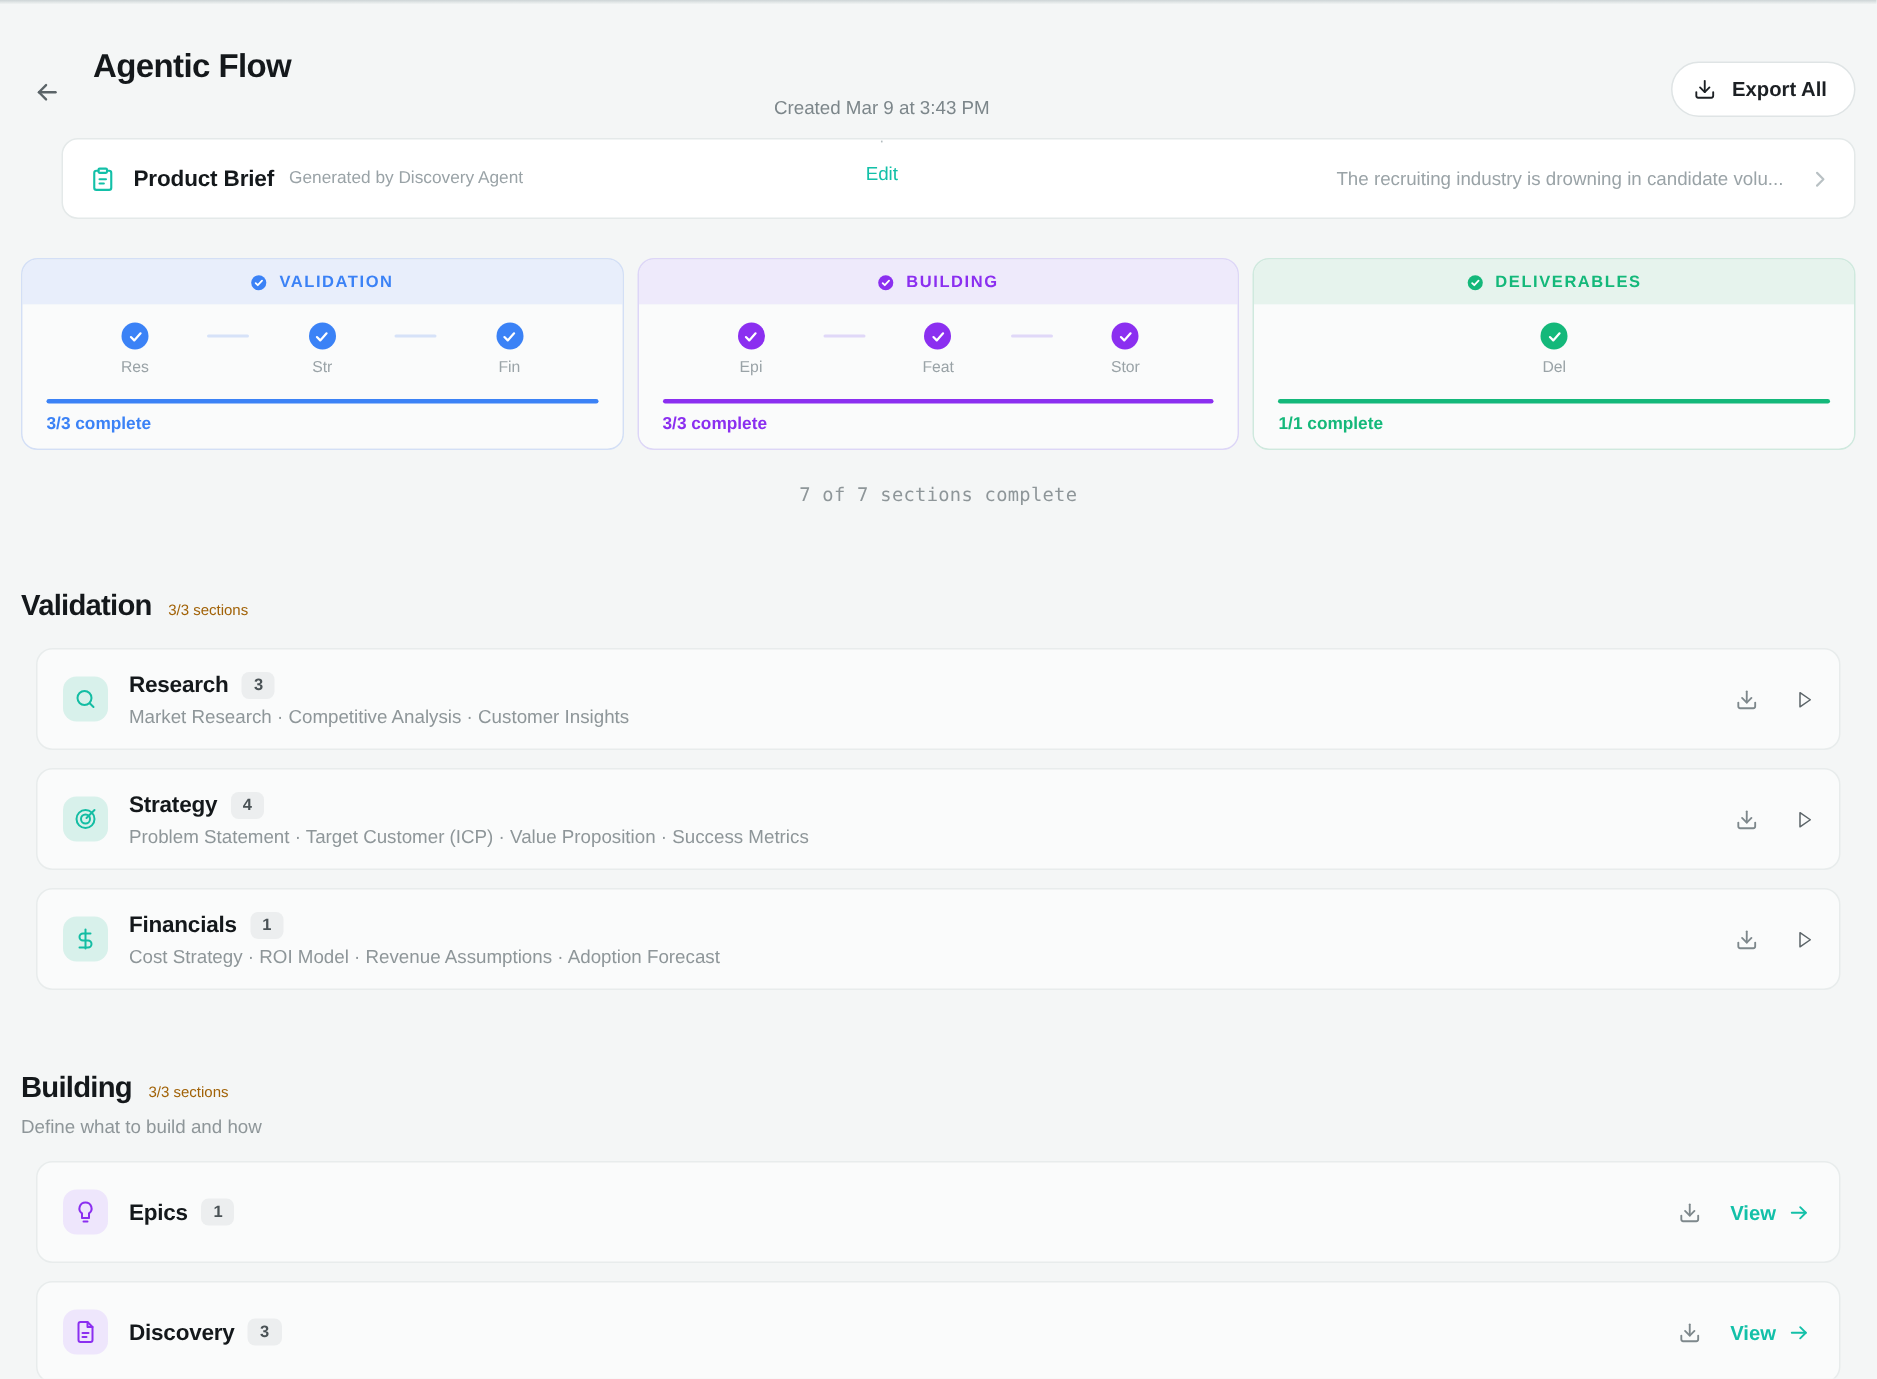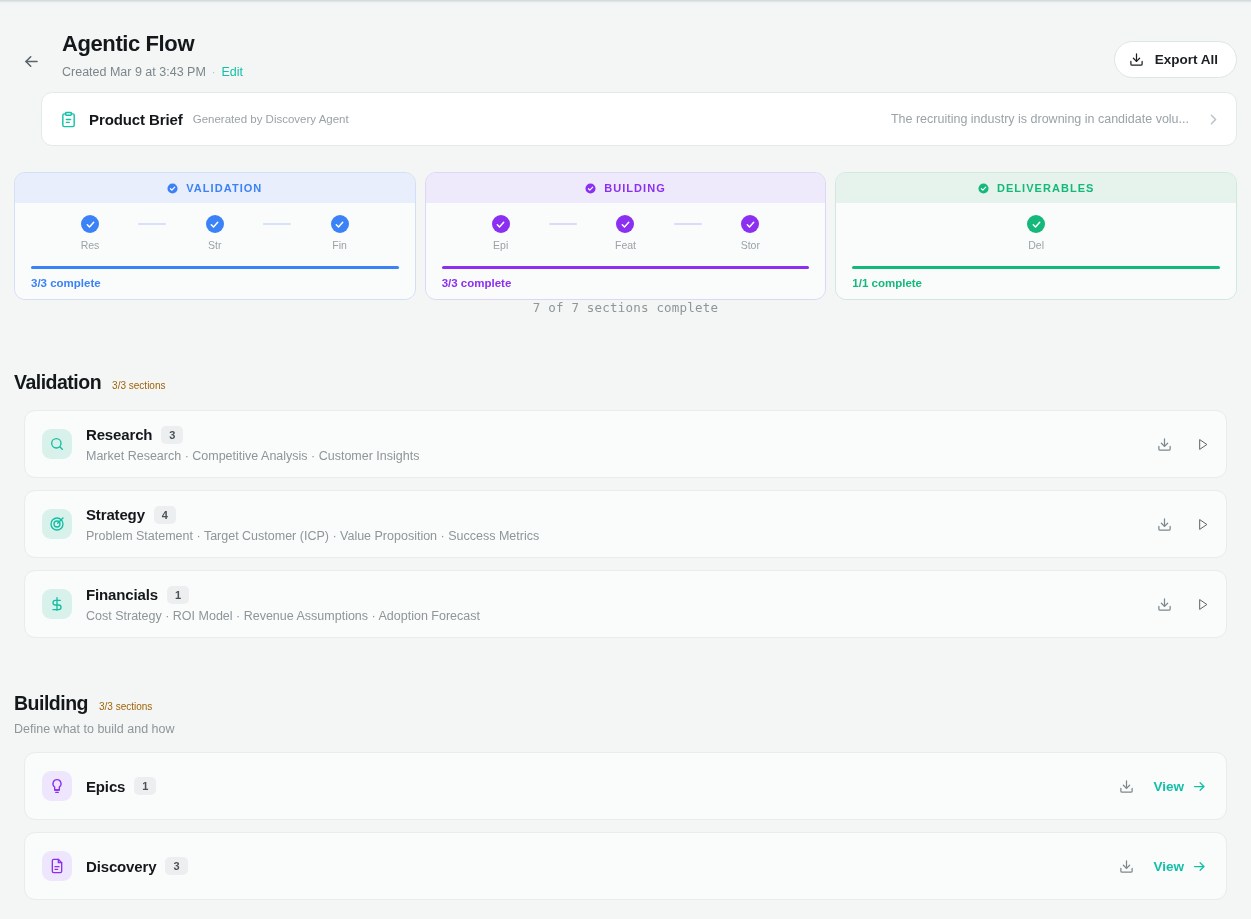--- a/index.html
+++ b/index.html
@@ -56,20 +56,21 @@
     line-height: 28px;
   }
   .project-meta {
     margin-top: 6px;
     font-size: 12.5px;
     color: #7c868a;
     line-height: 16px;
     display: flex;
     align-items: center;
     gap: 6px;
+    flex-direction: column;
   }
   .meta-dot { color: #b3bcbf; font-size: 11px; }
   .edit-link {
     color: #13c0a8;
     text-decoration: none;
     cursor: pointer;
   }
   .export-btn {
     flex: 0 0 auto;
     margin-top: 11px;
@@ -185,20 +186,21 @@
     border-radius: 2px;
   }
   .phase-complete {
     margin-top: 8px;
     font-size: 11.5px;
     font-weight: 700;
   }
 
   .sections-total {
     text-align: center;
+    margin-top: 22px;
     font-family: "DejaVu Sans Mono", monospace;
     font-size: 12.5px;
     color: #8e9699;
     letter-spacing: 0.2px;
   }
 
   
   .group { margin-top: 56px; }
   .group.building { margin-top: 54px; }
   .group-head {

